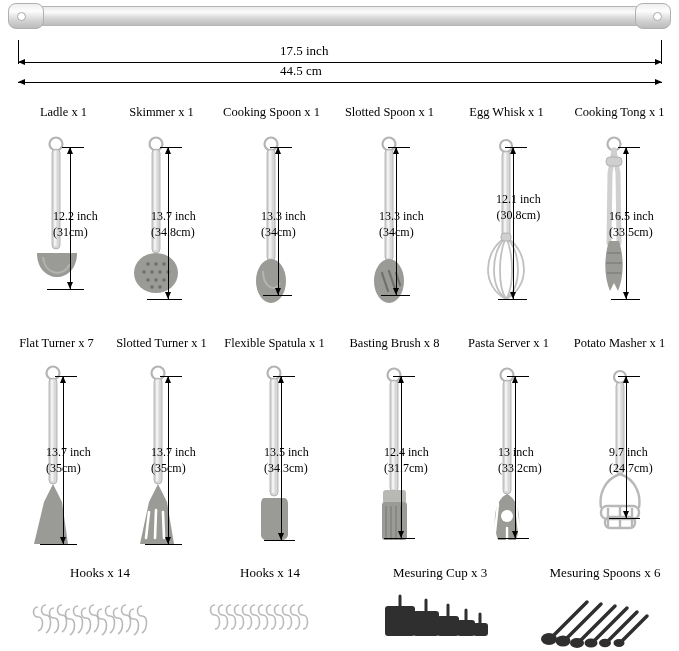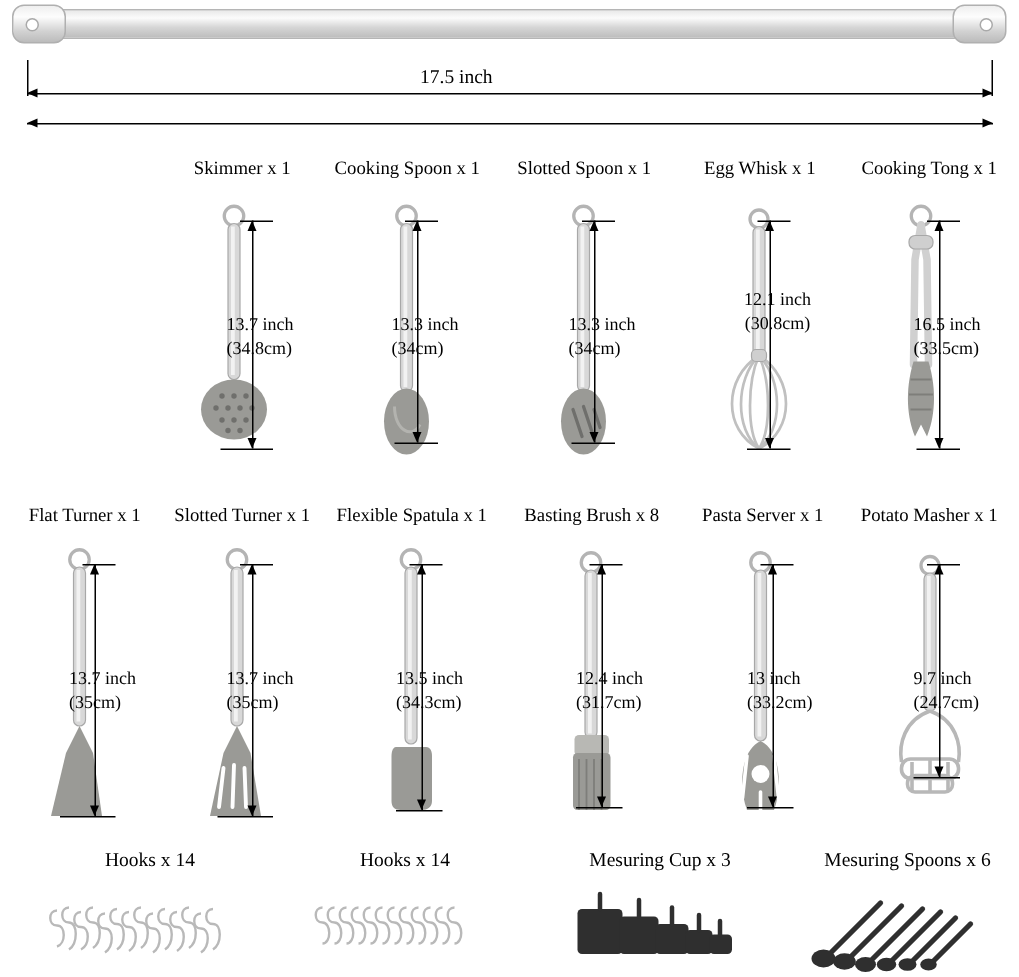--- a/index.html
+++ b/index.html
@@ -178,24 +178,45 @@
     <div class="rail-end right">
       <div class="rail-hole"></div>
     </div>
   </div>
 
   <div class="top-label" style="left:280px; top:43px; width:120px;">17.5 inch</div>
   <div class="dim-h" style="left:18px; top:62px; width:644px;"></div>
   <div class="dim-tick" style="left:18px; top:40px; height:24px;"></div>
   <div class="dim-tick" style="left:661px; top:40px; height:24px;"></div>
 
+  <div class="top-label" style="left:280px; top:63px; width:120px;">44.5 cm</div>
   <div class="dim-h" style="left:18px; top:82px; width:644px;"></div>
 
   <div class="row" style="top:105px; height:225px;">
 
+    <div class="cell" style="left:7px;">
+      <div class="cell-title">Ladle x 1</div>
+      <svg class="util" style="left:16px; top:28px;" width="70" height="190" viewBox="0 0 70 190">
+
+        <circle cx="33" cy="11" r="6.5" fill="none" stroke="#b4b4b4" stroke-width="2.2"></circle>
+
+        <rect x="29" y="16" width="8" height="100" rx="4" fill="#d8d8d8" stroke="#a8a8a8" stroke-width="0.8"></rect>
+        <rect x="31" y="18" width="2.5" height="95" fill="#f2f2f2"></rect>
+
+        <path d="M14 120 C14 152 54 152 54 120 Z" fill="#9a9a96"></path>
+        <path d="M20 124 C22 142 40 145 47 131" fill="none" stroke="#b3b3af" stroke-width="2"></path>
+      </svg>
+      <div class="dim-v" style="left:63px; top:42px; height:142px;"></div>
+      <div class="dim-tick-h" style="left:55px; top:42px; width:22px;"></div>
+      <div class="dim-tick-h" style="left:40px; top:184px; width:37px;"></div>
+      <div class="meas" style="left:46px; top:103px;">
+        <div>12.2 inch</div>
+        <div>(31cm)</div>
+      </div>
+    </div>
 
     <div class="cell" style="left:105px;">
       <div class="cell-title">Skimmer x 1</div>
       <svg class="util" style="left:18px; top:28px;" width="70" height="190" viewBox="0 0 70 190">
         <circle cx="33" cy="11" r="6.5" fill="none" stroke="#b4b4b4" stroke-width="2.2"></circle>
         <rect x="29" y="16" width="8" height="104" rx="4" fill="#d8d8d8" stroke="#a8a8a8" stroke-width="0.8"></rect>
         <rect x="31" y="18" width="2.5" height="99" fill="#f2f2f2"></rect>
         <ellipse cx="33" cy="140" rx="22" ry="20" fill="#9a9a96"></ellipse>
         <g fill="#6f6f6c">
           <circle cx="25" cy="131" r="1.8"></circle>
@@ -305,21 +326,21 @@
       <div class="meas" style="left:46px; top:103px;">
         <div>16.5 inch</div>
         <div>(33.5cm)</div>
       </div>
     </div>
   </div>
 
   <div class="row" style="top:336px; height:225px;">
 
     <div class="cell" style="left:0px;">
-      <div class="cell-title">Flat Turner x 1</div>
+      <div class="cell-title">Flat Turner x 7</div>
       <svg class="util" style="left:20px; top:26px;" width="66" height="195" viewBox="0 0 66 195">
         <circle cx="33" cy="11" r="6.5" fill="none" stroke="#b4b4b4" stroke-width="2.2"></circle>
         <rect x="29" y="16" width="8" height="106" rx="4" fill="#d8d8d8" stroke="#a8a8a8" stroke-width="0.8"></rect>
         <rect x="31" y="18" width="2.5" height="101" fill="#f2f2f2"></rect>
         <path d="M33 122 L24 140 L14 182 L48 182 L42 140 Z" fill="#9a9a96"></path>
       </svg>
       <div class="dim-v" style="left:63px; top:40px; height:168px;"></div>
       <div class="dim-tick-h" style="left:55px; top:40px; width:22px;"></div>
       <div class="dim-tick-h" style="left:40px; top:208px; width:37px;"></div>
       <div class="meas" style="left:46px; top:108px;">

